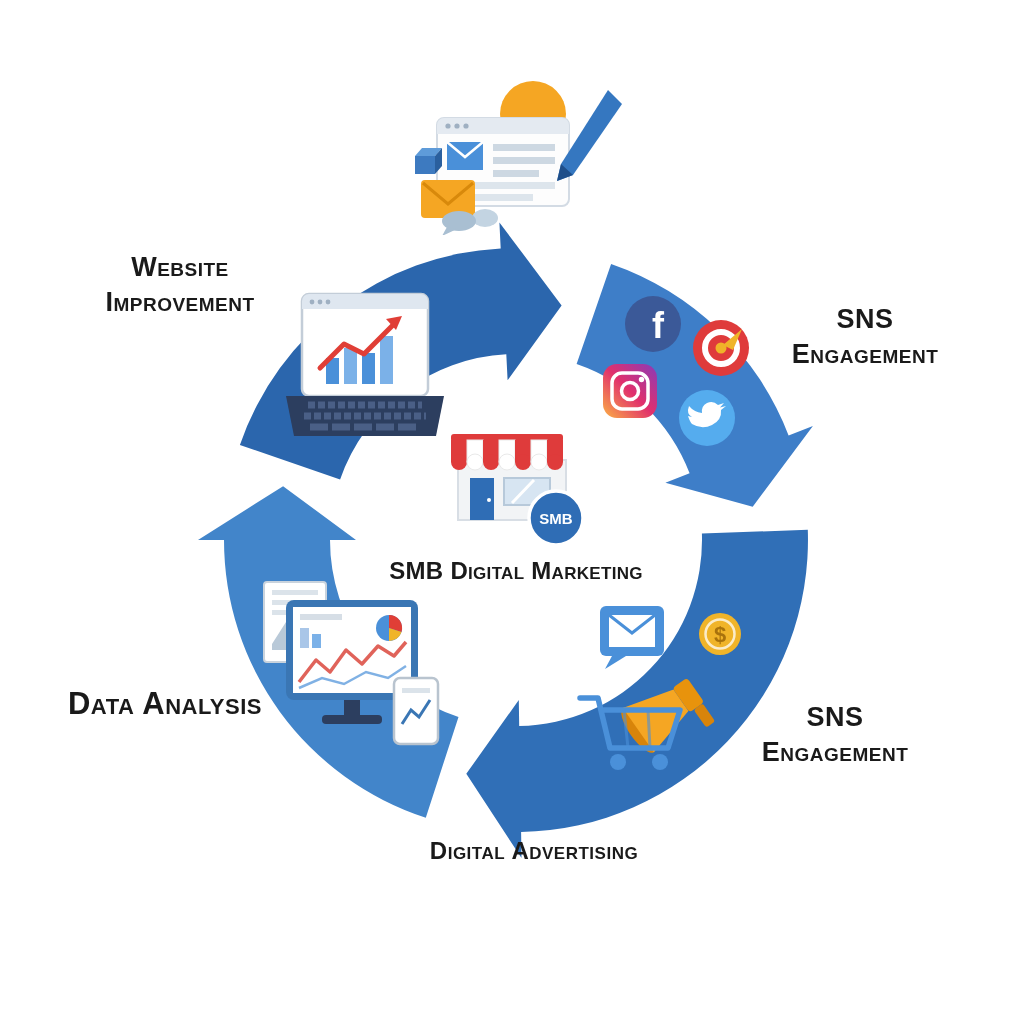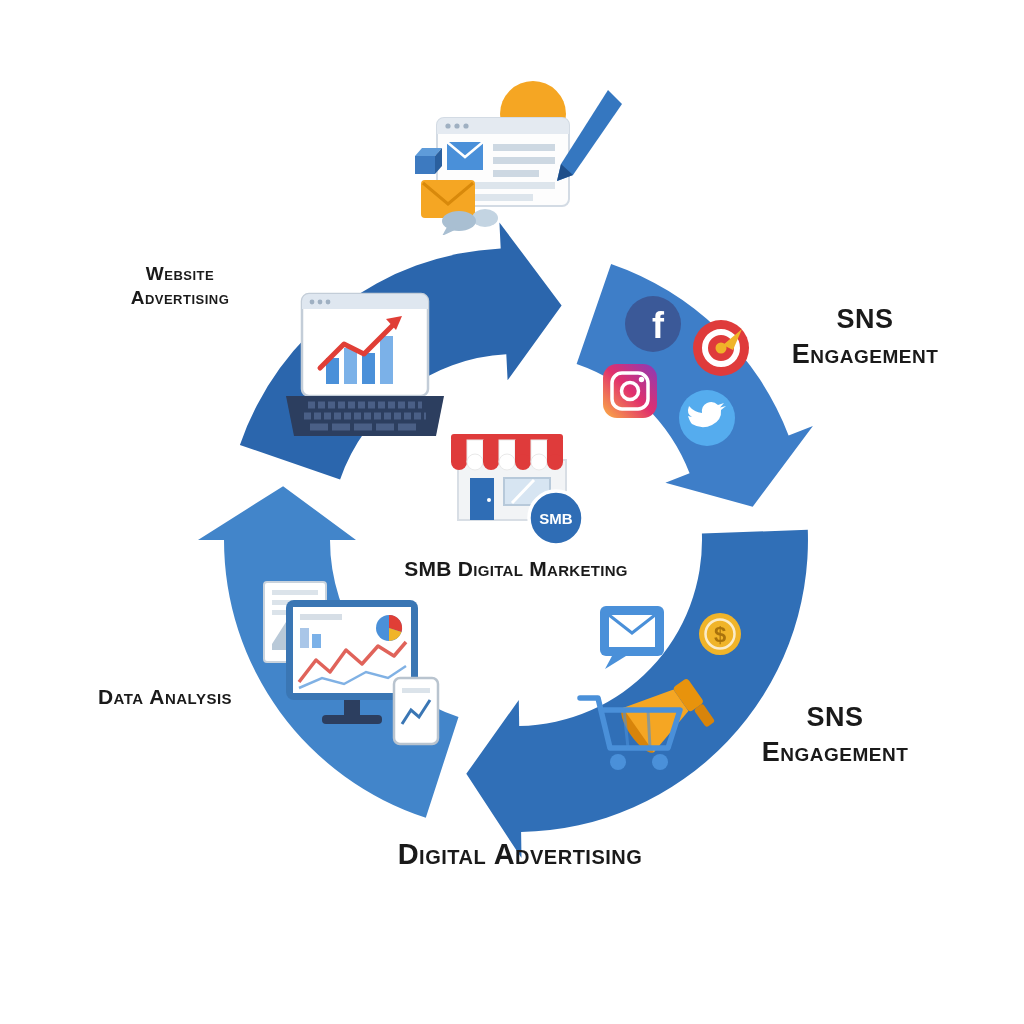--- a/index.html
+++ b/index.html
@@ -17,26 +17,26 @@
   .icon-store     { left:440px; top:420px; width:150px; height:130px; }
   .label {
     position:absolute;
     font-weight:700;
     font-variant:small-caps;
     color:var(--c-text,#1a1a1a);
     text-align:center;
     letter-spacing:.5px;
     line-height:1.28;
   }
-  .lbl-website     { left:30px;  top:262px; width:300px; font-size:19px; }
+  .lbl-website     { left:30px;  top:250px; width:300px; font-size:27px; }
   .lbl-sns-top     { left:755px; top:302px; width:220px; font-size:27px; }
   .lbl-sns-bottom  { left:725px; top:700px; width:220px; font-size:27px; }
-  .lbl-data        { left:25px;  top:684px; width:280px; font-size:21px; }
-  .lbl-advertising { left:330px; top:836px; width:380px; font-size:29px; }
-  .center-title    { left:376px; top:556px; width:280px; font-size:21px; letter-spacing:.3px; }
+  .lbl-data        { left:25px;  top:684px; width:280px; font-size:31px; }
+  .lbl-advertising { left:344px; top:836px; width:380px; font-size:24px; }
+  .center-title    { left:376px; top:556px; width:280px; font-size:24px; letter-spacing:.3px; }
 </style>
 </head>
 <body>
 
 <div class="canvas">
 
   <svg id="ring" class="ring" viewBox="0 0 1024 1024">
       <path d="M 611.1 263.9 A 292 292 0 0 1 788.6 435.4 L 812.9 426.0 L 752.7 506.7 L 665.4 482.7 L 689.6 473.3 A 186 186 0 0 0 576.6 364.1 Z" style="fill:var(--c-segment-top-right)"></path>
       <path d="M 807.8 529.8 A 292 292 0 0 1 521.1 832.0 L 521.5 858.0 L 466.3 773.8 L 518.8 700.0 L 519.2 726.0 A 186 186 0 0 0 701.9 533.5 Z" style="fill:var(--c-segment-bottom-right)"></path>
       <path d="M 425.8 817.7 A 292 292 0 0 1 224.0 540.0 L 198.0 540.0 L 283.1 486.2 L 356.0 540.0 L 330.0 540.0 A 186 186 0 0 0 458.5 716.9 Z" style="fill:var(--c-segment-bottom-left)"></path>
@@ -210,21 +210,21 @@
     <rect x="64" y="58" width="46" height="27" fill="#d7e5f2" stroke="#b7c9da" stroke-width="2"></rect>
     <line x1="72" y1="83" x2="94" y2="60" stroke="#ffffff" stroke-width="3"></line>
     <g>
       <circle cx="116" cy="98" r="27" style="fill:var(--c-badge-blue)" stroke="#ffffff" stroke-width="3.5"></circle>
       <text x="116" y="104" text-anchor="middle" font-size="15" font-weight="bold" fill="#ffffff">SMB</text>
     </g>
   </svg>
 
   <div class="label lbl-website">
     <div>Website</div>
-    <div>Advertising</div>
+    <div>Improvement</div>
   </div>
 
   <div class="label lbl-sns-top">
     <div>SNS</div>
     <div>Engagement</div>
   </div>
 
   <div class="label lbl-sns-bottom">
     <div>SNS</div>
     <div>Engagement</div>

